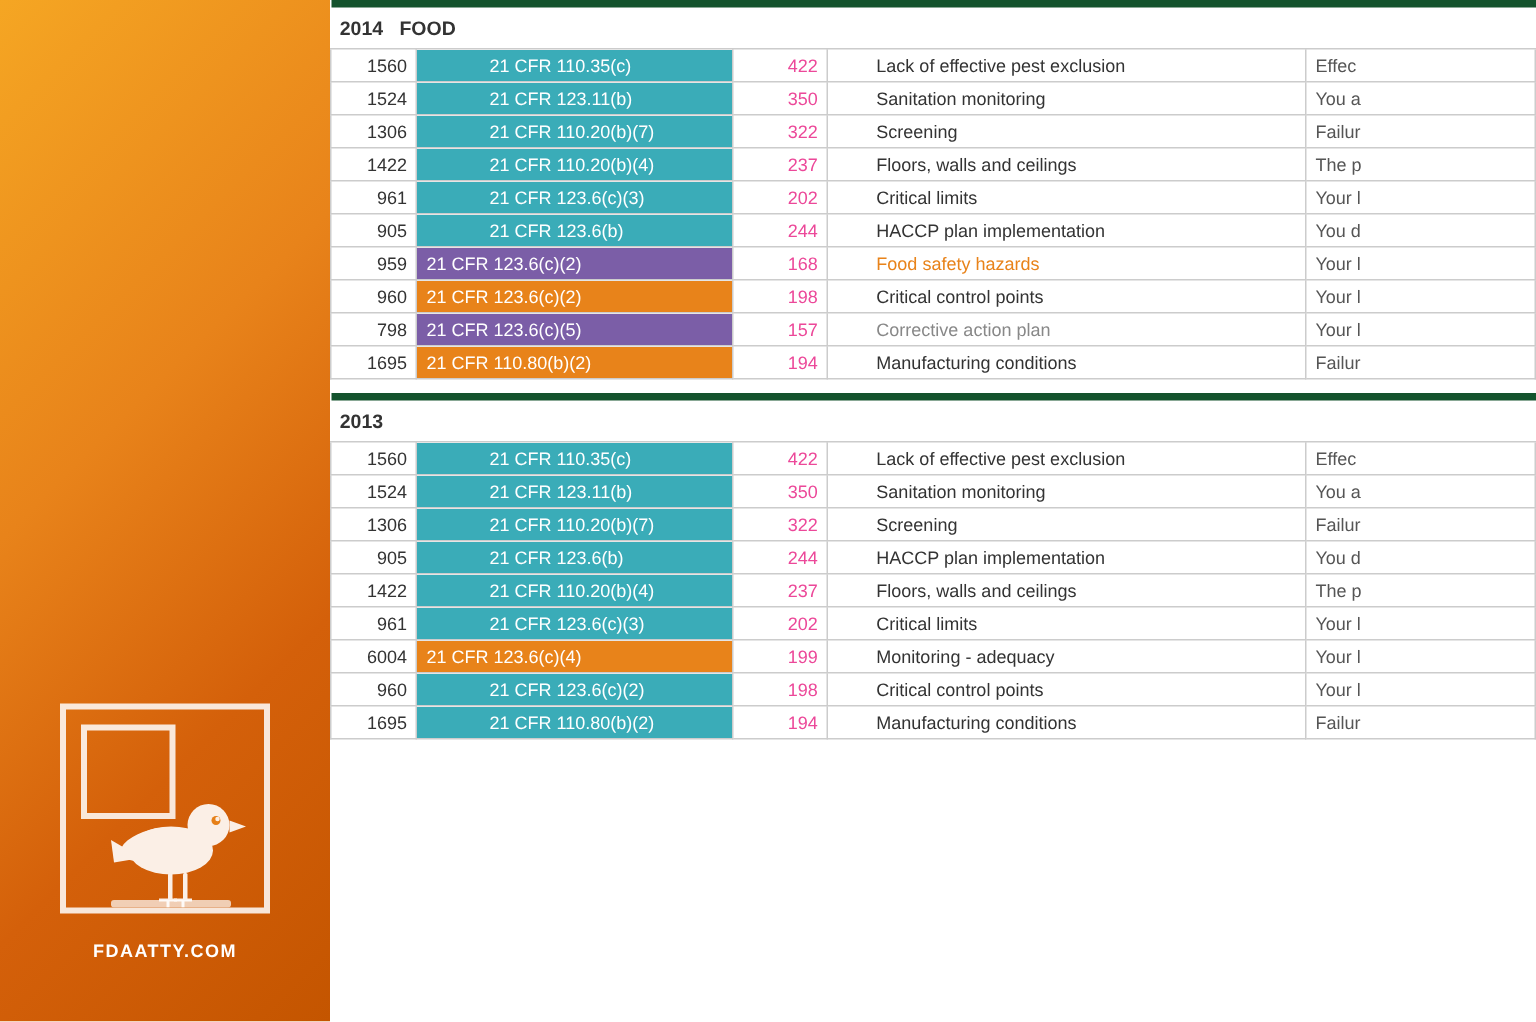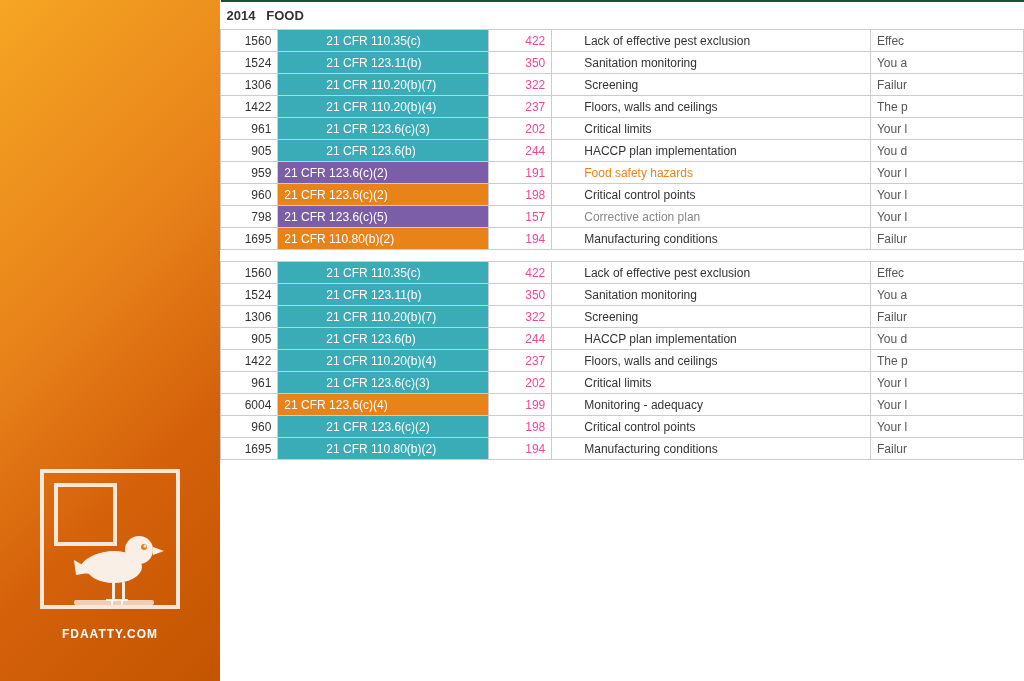--- a/index.html
+++ b/index.html
@@ -81,21 +81,21 @@
       overflow: hidden;
       text-overflow: ellipsis;
     }
 
     .section-header td {
       background: #fff;
       font-weight: bold;
       font-size: 13px;
       border-left: none;
       border-right: none;
-      border-top: 2px solid #14532d;
+      border-top: 5px solid #14532d;
       padding: 6px 6px;
     }
 
     .section-spacer td {
       border: none;
       height: 12px;
       background: #fff;
     }
 
     .col-num {
@@ -249,21 +249,21 @@
     <tr>
       <td class="col-num">905</td>
       <td class="col-cfr bg-teal">21 CFR 123.6(b)</td>
       <td class="col-count">244</td>
       <td class="col-desc">HACCP plan implementation</td>
       <td class="col-text">You d</td>
     </tr>
     <tr>
       <td class="col-num">959</td>
       <td class="col-cfr bg-purple">21 CFR 123.6(c)(2)</td>
-      <td class="col-count">191</td>
+      <td class="col-count">168</td>
       <td class="col-desc text-orange">Food safety hazards</td>
       <td class="col-text">Your l</td>
     </tr>
     <tr>
       <td class="col-num">960</td>
       <td class="col-cfr bg-orange">21 CFR 123.6(c)(2)</td>
       <td class="col-count">198</td>
       <td class="col-desc">Critical control points</td>
       <td class="col-text">Your l</td>
     </tr>
@@ -279,20 +279,25 @@
       <td class="col-cfr bg-orange">21 CFR 110.80(b)(2)</td>
       <td class="col-count">194</td>
       <td class="col-desc">Manufacturing conditions</td>
       <td class="col-text">Failur</td>
     </tr>
 
     <tr class="section-spacer">
       <td colspan="5"></td>
     </tr>
 
+    <tr class="section-header">
+      <td colspan="5">
+        <span class="year-label">2013</span>
+      </td>
+    </tr>
 
     <tr>
       <td class="col-num">1560</td>
       <td class="col-cfr bg-teal">21 CFR 110.35(c)</td>
       <td class="col-count">422</td>
       <td class="col-desc">Lack of effective pest exclusion</td>
       <td class="col-text">Effec</td>
     </tr>
     <tr>
       <td class="col-num">1524</td>

